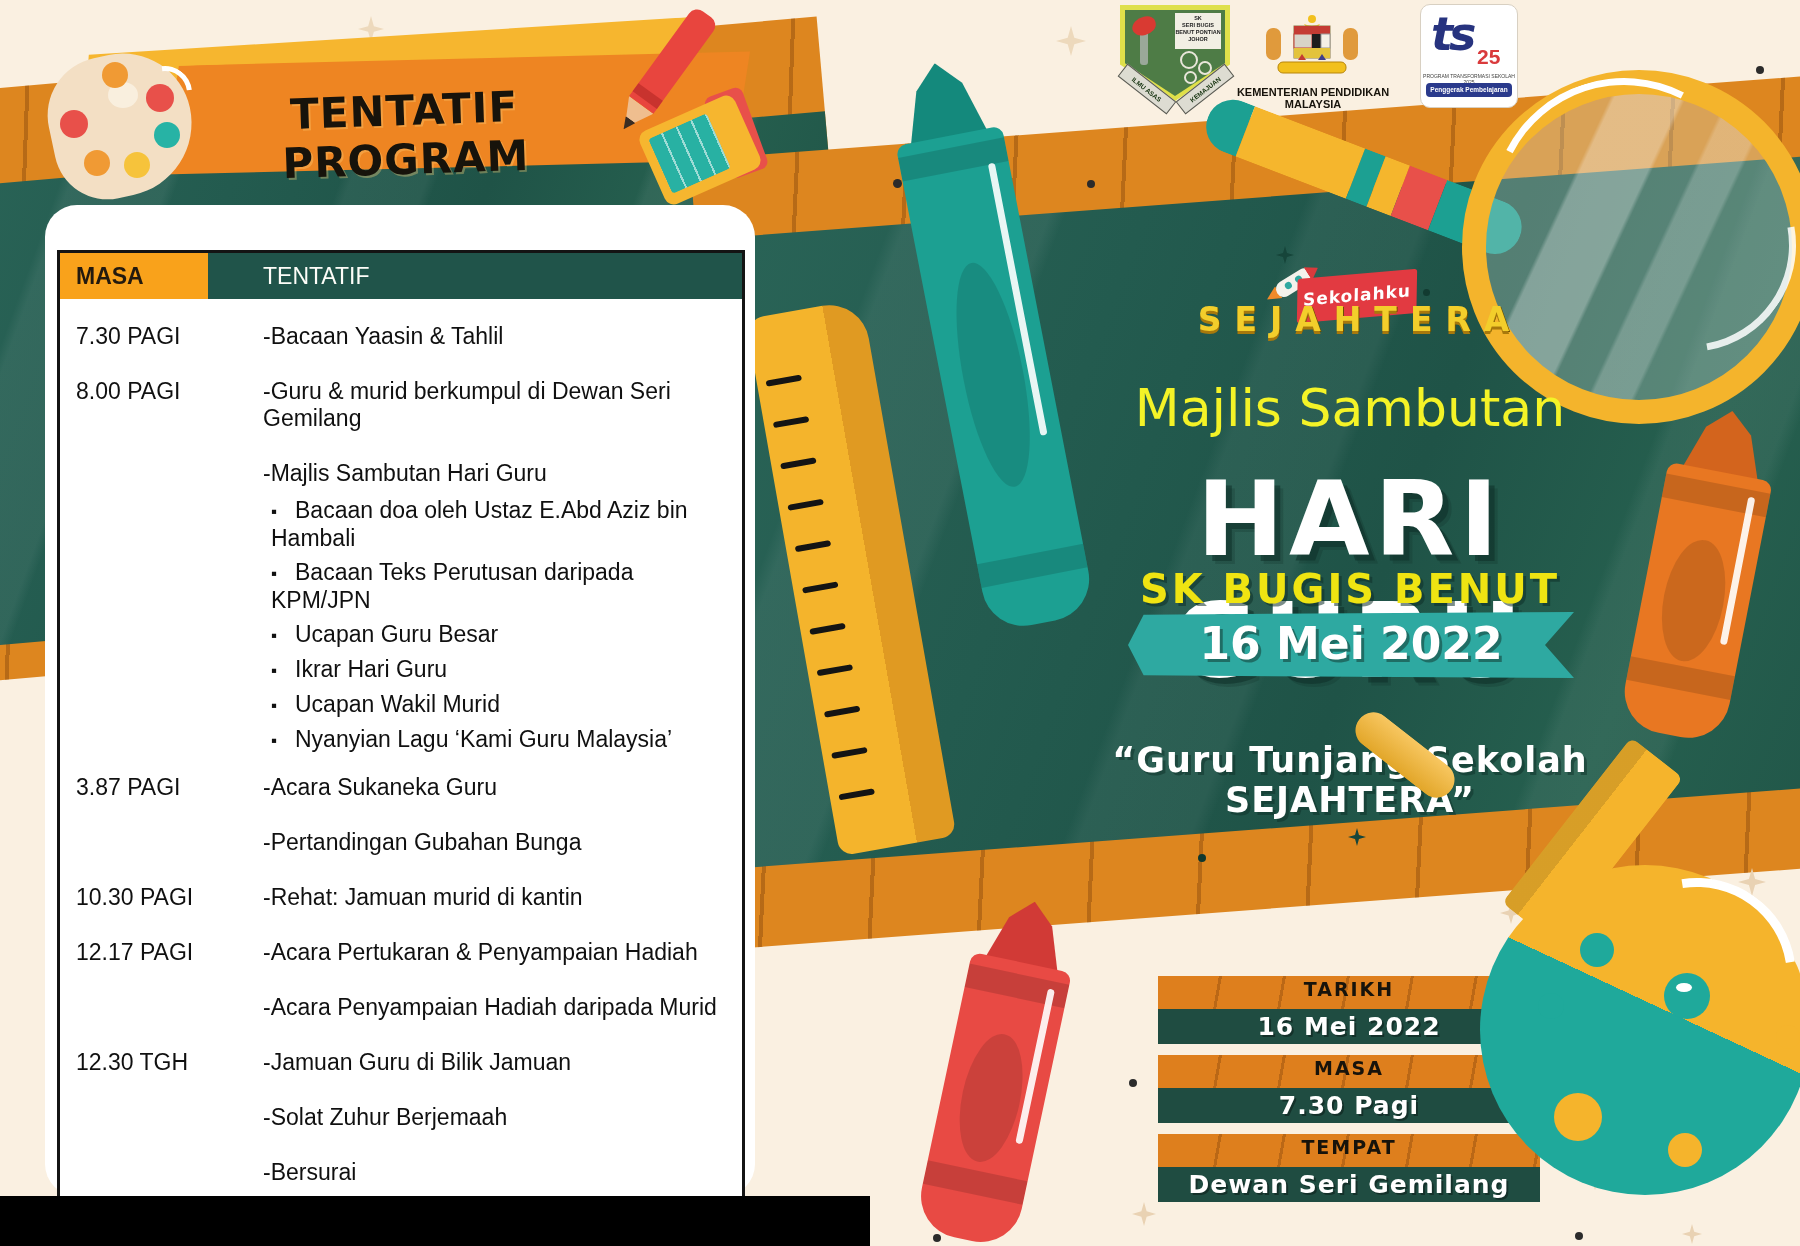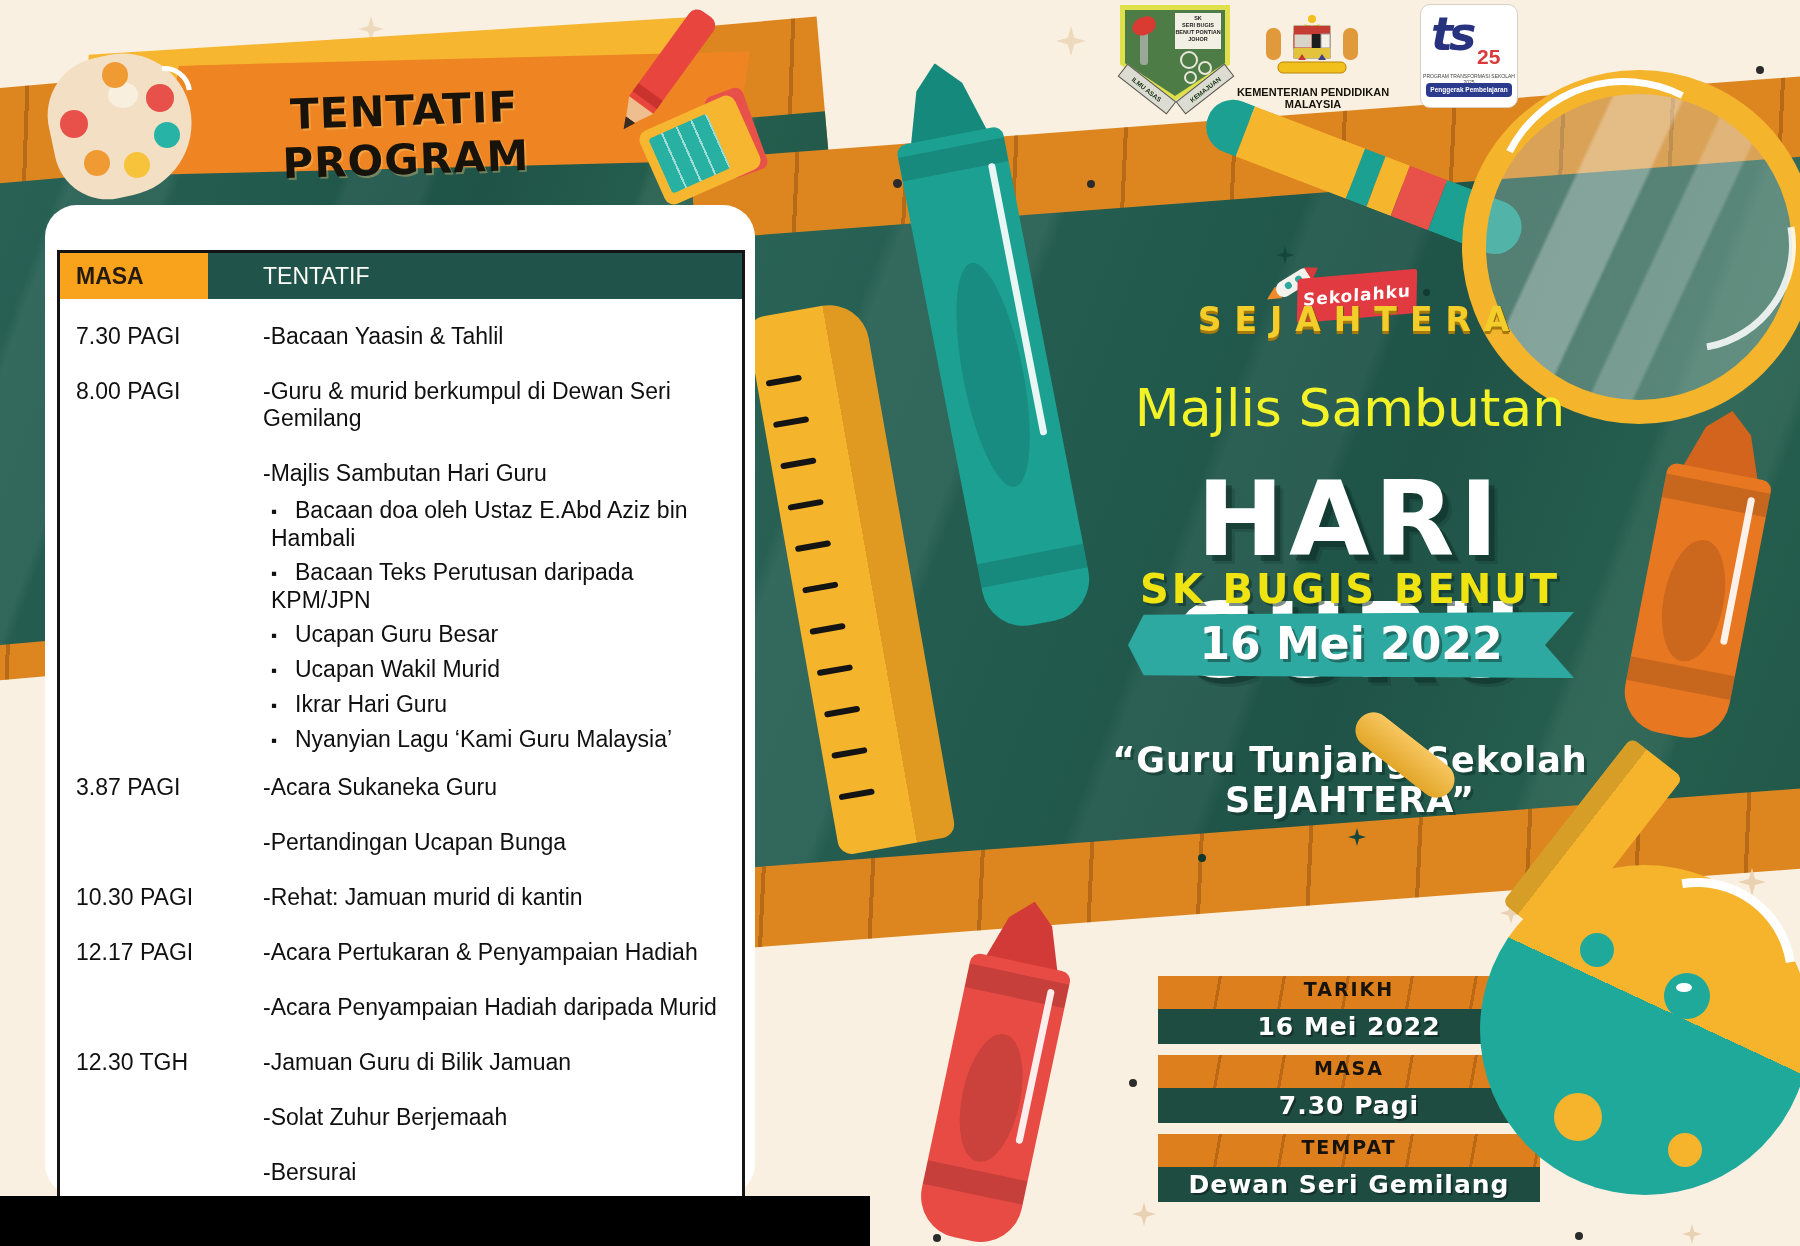--- a/index.html
+++ b/index.html
@@ -281,32 +281,32 @@
 
       <div class="trow">
         <div class="t-time">8.00 PAGI</div>
         <div class="t-acts">
           <div class="act">-Guru &amp; murid berkumpul di Dewan Seri Gemilang</div>
           <div class="act tight">-Majlis Sambutan Hari Guru</div>
           <div class="bullets">
             <div class="bullet"><span class="bmark">▪</span><span>Bacaan doa oleh Ustaz E.Abd Aziz bin Hambali</span></div>
             <div class="bullet"><span class="bmark">▪</span><span>Bacaan Teks Perutusan daripada KPM/JPN</span></div>
             <div class="bullet"><span class="bmark">▪</span><span>Ucapan Guru Besar</span></div>
+            <div class="bullet"><span class="bmark">▪</span><span>Ikrar Hari Guru</span></div>
             <div class="bullet"><span class="bmark">▪</span><span>Ucapan Wakil Murid</span></div>
-            <div class="bullet"><span class="bmark">▪</span><span>Ikrar Hari Guru</span></div>
             <div class="bullet"><span class="bmark">▪</span><span>Nyanyian Lagu ‘Kami Guru Malaysia’</span></div>
           </div>
         </div>
       </div>
 
       <div class="trow">
         <div class="t-time">3.87 PAGI</div>
         <div class="t-acts">
           <div class="act">-Acara Sukaneka Guru</div>
-          <div class="act">-Pertandingan Ucapan Bunga</div>
+          <div class="act">-Pertandingan Gubahan Bunga</div>
         </div>
       </div>
 
       <div class="trow">
         <div class="t-time">10.30 PAGI</div>
         <div class="t-acts">
           <div class="act">-Rehat: Jamuan murid di kantin</div>
         </div>
       </div>
 

